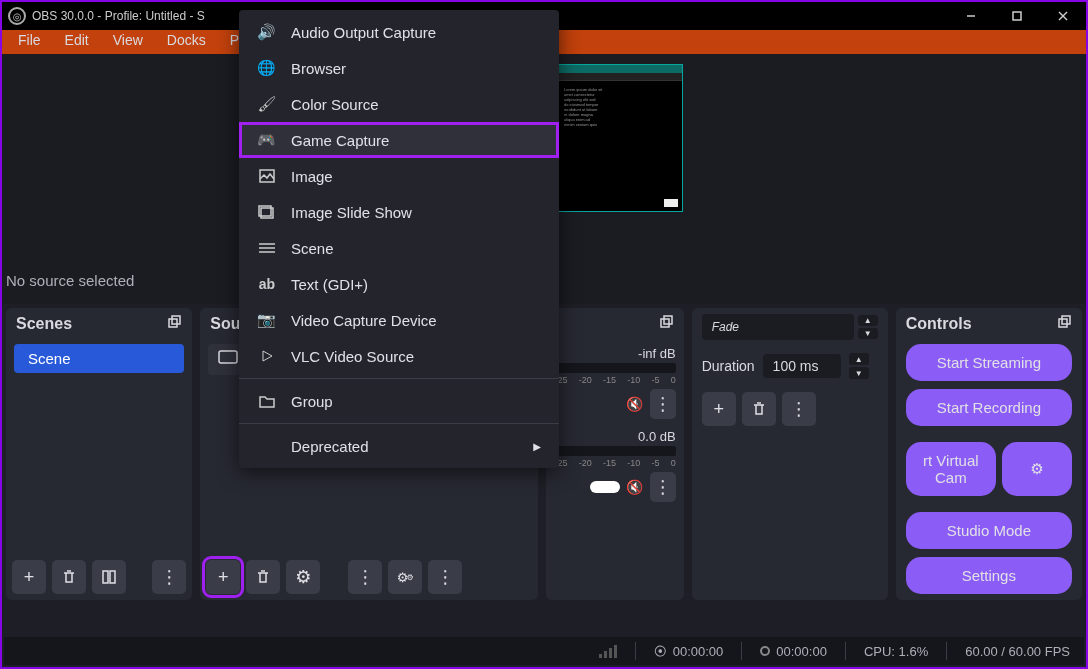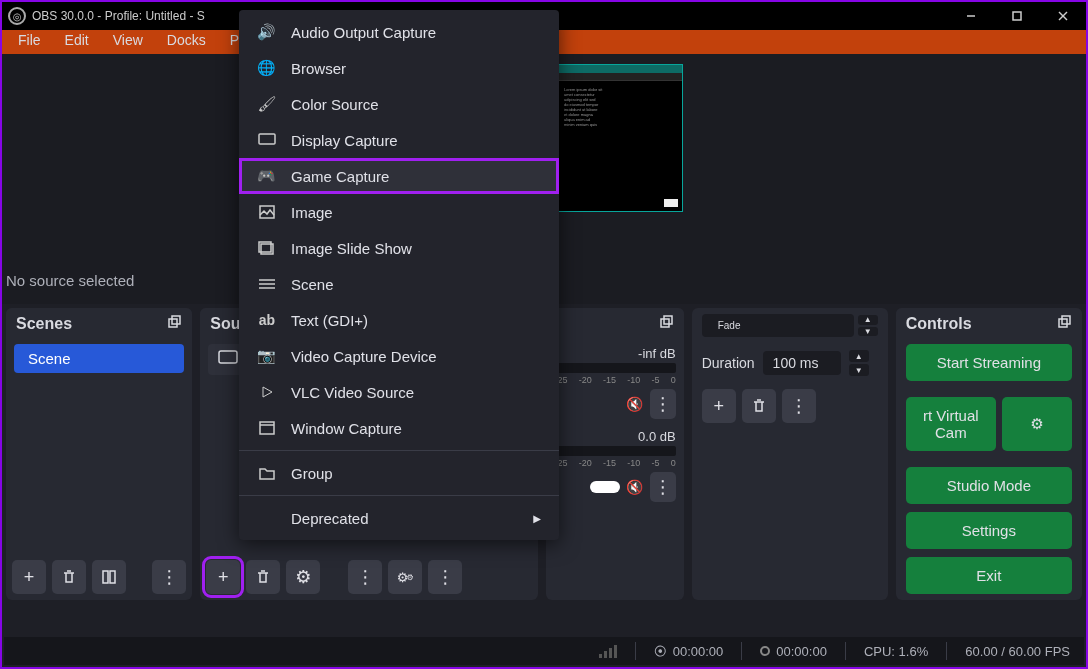--- a/index.html
+++ b/index.html
@@ -23,26 +23,26 @@
 .scenes { width: 190px; }
 .sources { width: 345px; }
 .mixer { width: 140px; }
 .trans { width: 200px; }
 .controls { width: 190px; }
 .scene-item { background: #2759d8; color: #fff; padding: 6px 14px; border-radius: 4px; margin: 4px 8px; font-size:15px; display:inline-block;}
 .src-item { display:flex; align-items:center; gap:10px; padding:6px 10px; background:#2e303a; margin:4px 8px; border-radius:4px; font-size:14px;}
 .toolbar { display:flex; gap:6px; padding:6px; margin-top:auto;}
 .tbtn { width:34px; height:34px; background:#3a3c47; border-radius:5px; display:flex;align-items:center;justify-content:center; color:#e0e0e6; font-size:18px;}
 .tbtn.hl { outline: 3px solid #a020f0; outline-offset: 1px; }
-.ctrl-btn { background:#15803d; color:#e0e0e6; border:none; padding:10px; margin:4px 10px; border-radius:5px; font-size:15px; text-align:center;}
+.ctrl-btn { background:#8b5cf6; color:#e0e0e6; border:none; padding:10px; margin:4px 10px; border-radius:15px; font-size:15px; text-align:center;}
 .ctrl-row { display:flex; gap:6px; margin:12px 10px;}
 .ctrl-row .ctrl-btn { flex:1; margin:0;}
 .ctrl-small { width:38px; padding:8px 0;}
 .trans-sel { display:flex; margin:6px 10px; gap:4px;}
-.trans-sel .sel { flex:1; background:#1b1c22; padding:6px 16px; border-radius:4px; font-size:10px;}
+.trans-sel .sel { flex:1; background:#1b1c22; padding:6px 10px; border-radius:4px; font-size:12px;font-style:italic;}
 .trans-sel .spin { width:20px; display:flex;flex-direction:column;}
 .spin span { flex:1; background:#1b1c22; display:flex;align-items:center;justify-content:center; font-size:8px; border-radius:3px; margin:1px 0;}
 .dur-row { display:flex; align-items:center; gap:8px; margin:6px 10px; font-size:14px;}
 .dur-row .val { background:#1b1c22; padding:4px 10px; border-radius:4px; flex:0 0 78px;}
 .trans-tb { display:flex; gap:6px; margin:6px 10px;}
 .statusbar { position:absolute; bottom:2px; left:2px; right:2px; height:28px; background:#15161b; display:flex; align-items:center; justify-content:flex-end; gap:18px; padding:0 14px; font-size:13px; color:#aeb0b9;}
 .statusbar .sep { width:1px; height:18px; background:#3a3c47;}
 .audio-ch { margin:4px 8px; font-size:13px;}
 .audio-lbl { display:flex; justify-content:flex-end; padding:2px 0;}
 .audio-track { height:10px; background:#15161b; border-radius:2px; position:relative;}
@@ -233,20 +233,21 @@
 
   <div class="panel controls">
     <div class="panel-hdr">
       <span>Controls</span>
       <span class="pop-icon"><svg width="16" height="16" viewBox="0 0 16 16">
             <rect x="3" y="5" width="8" height="8" stroke-width="1.5"></rect>
             <rect x="6" y="2" width="8" height="8" stroke-width="1.5"></rect>
           </svg></span>
     </div>
     <button class="ctrl-btn">Start Streaming</button>
+    <button class="ctrl-btn">Start Recording</button>
     <div class="ctrl-row">
       <button class="ctrl-btn">rt Virtual Cam</button>
       <button class="ctrl-btn ctrl-small">⚙</button>
     </div>
     <button class="ctrl-btn">Studio Mode</button>
     <button class="ctrl-btn">Settings</button>
     <button class="ctrl-btn">Exit</button>
   </div>
 </div>
 
@@ -279,28 +280,20 @@
       <span>Audio Output Capture</span>
     </div>
   <div class="dd-item">
       <span class="dd-icon">🌐</span>
       <span>Browser</span>
     </div>
   <div class="dd-item">
       <span class="dd-icon">🖌</span>
       <span>Color Source</span>
     </div>
-  <div class="dd-item">
-      <span class="dd-icon">
-        <svg width="18" height="14" viewBox="0 0 18 14">
-          <rect x="1" y="1" width="16" height="10" rx="1" stroke-width="1.5"></rect>
-        </svg>
-      </span>
-      <span>Display Capture</span>
-    </div>
   <div class="dd-item hl">
       <span class="dd-icon">🎮</span>
       <span>Game Capture</span>
     </div>
   <div class="dd-item">
       <span class="dd-icon">
         <svg width="16" height="14" viewBox="0 0 16 14">
           <rect x="1" y="1" width="14" height="12" stroke-width="1.5"></rect>
           <path d="M1 10l4-4 3 3 3-4 4 5" stroke-width="1.5"></path>
         </svg>
@@ -335,29 +328,20 @@
       <span>Video Capture Device</span>
     </div>
   <div class="dd-item">
       <span class="dd-icon">
         <svg width="14" height="14" viewBox="0 0 14 14" fill="currentColor">
           <path d="M3 2l9 5-9 5z"></path>
         </svg>
       </span>
       <span>VLC Video Source</span>
     </div>
-  <div class="dd-item">
-      <span class="dd-icon">
-        <svg width="16" height="14" viewBox="0 0 16 14">
-          <rect x="1" y="1" width="14" height="12" stroke-width="1.5"></rect>
-          <line x1="1" y1="4" x2="15" y2="4" stroke-width="1.5"></line>
-        </svg>
-      </span>
-      <span>Window Capture</span>
-    </div>
   <div class="dd-sep"></div>
   <div class="dd-item">
       <span class="dd-icon">
         <svg width="16" height="14" viewBox="0 0 16 14">
           <path d="M1 3h5l2 2h7v8H1z" stroke-width="1.5"></path>
         </svg>
       </span>
       <span>Group</span>
     </div>
   <div class="dd-sep"></div>

